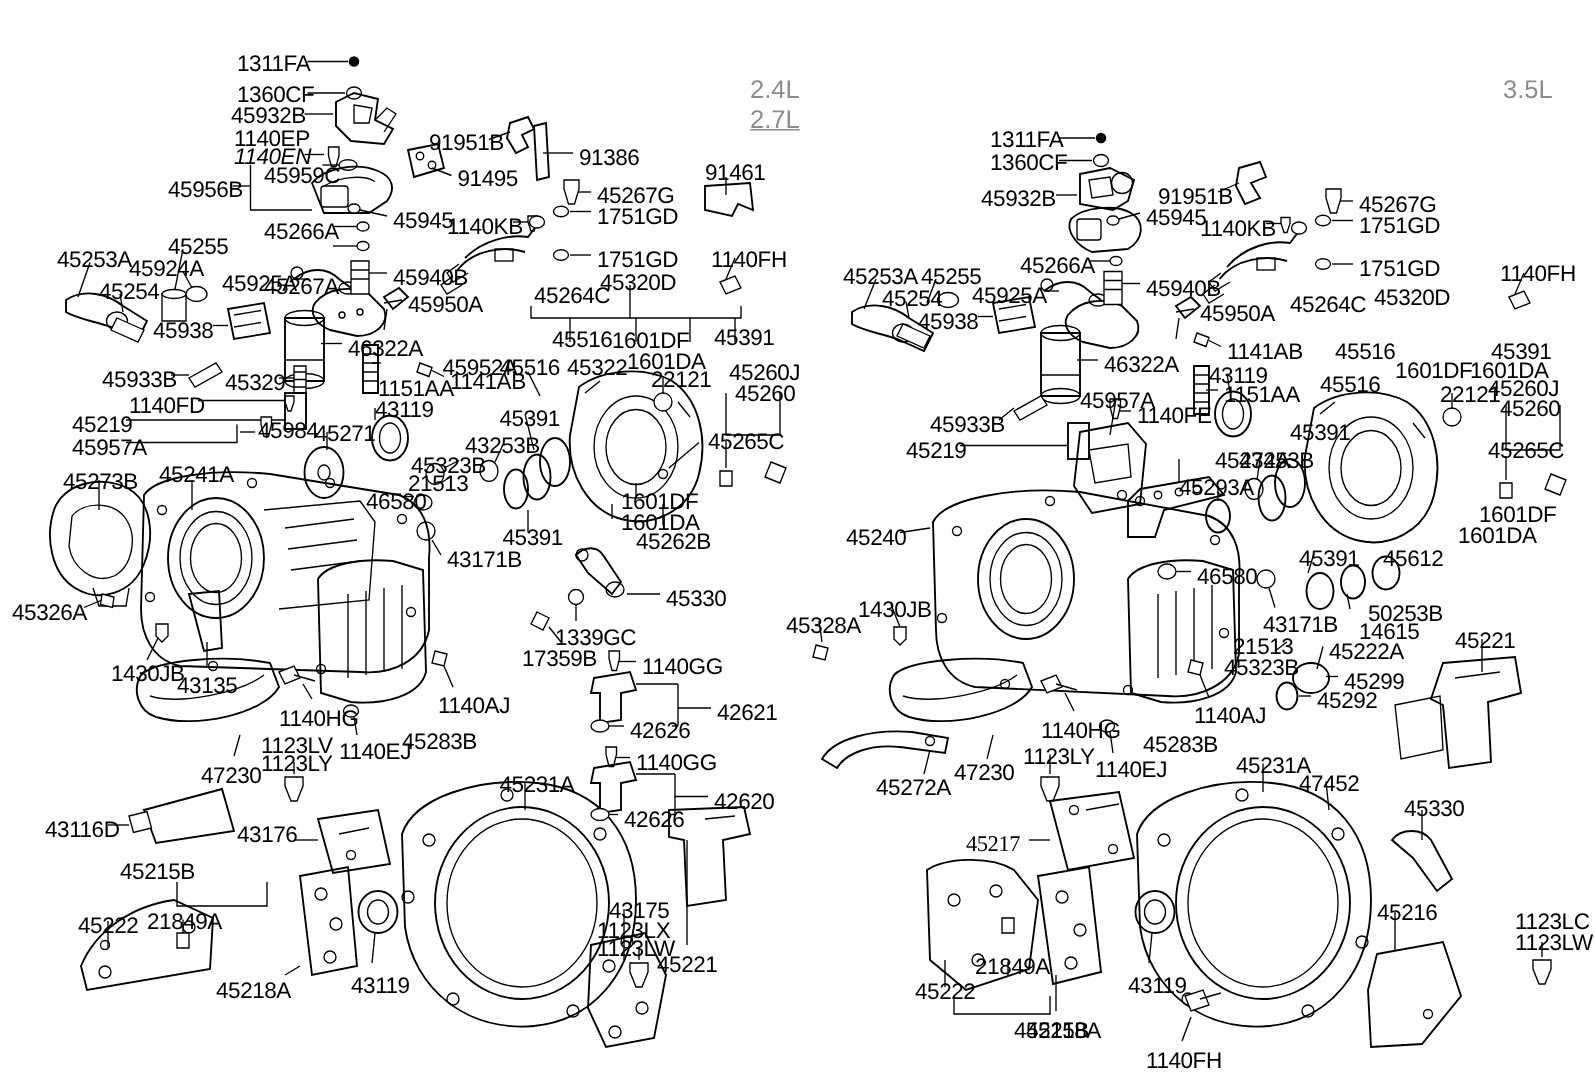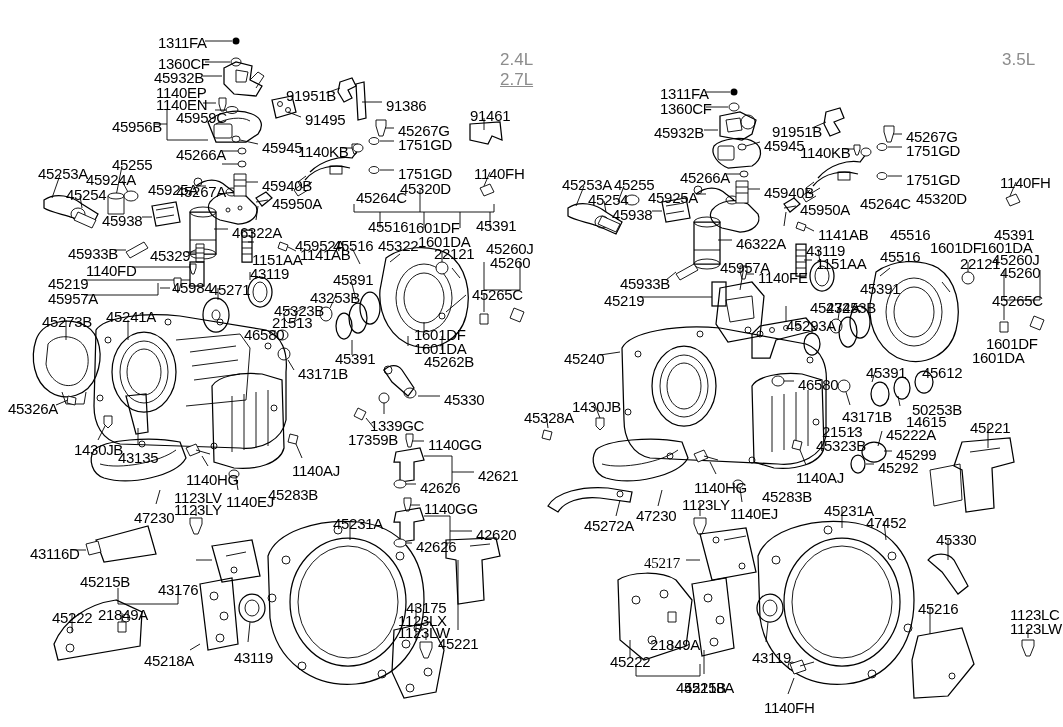--- a/index.html
+++ b/index.html
@@ -637,21 +637,21 @@
     <span class="variant" style="left:500px; top:50px;">2.4L</span>
     <span class="variant" style="left:500px; top:70px;text-decoration:underline;">2.7L</span>
     <span class="variant" style="left:1002px; top:50px;">3.5L</span>
   </div>
 
   <div id="left-labels">
       <span class="pn" style="left: 158px; top: 35px;">1311FA</span>
       <span class="pn" style="left: 158px; top: 56px;">1360CF</span>
       <span class="pn" style="left: 154px; top: 70px;">45932B</span>
       <span class="pn" style="left: 156px; top: 85px;">1140EP</span>
-      <span class="pn" style="left: 156px; top: 97px;">1140EN</span>
+      <span class="pn" style="left: 156px; top: 97px; font-style: italic;">1140EN</span>
       <span class="pn" style="left: 176px; top: 110px;">45959C</span>
       <span class="pn" style="left: 112px; top: 119px;">45956B</span>
       <span class="pn" style="left: 286px; top: 88px;">91951B</span>
       <span class="pn" style="left: 305px; top: 112px;">91495</span>
       <span class="pn" style="left: 386px; top: 98px;">91386</span>
       <span class="pn" style="left: 470px; top: 108px;">91461</span>
       <span class="pn" style="left: 262px; top: 140px;">45945</span>
       <span class="pn" style="left: 176px; top: 147px;">45266A</span>
       <span class="pn" style="left: 176px; top: 160px; margin-top: 24px;">45267A</span>
       <span class="pn" style="left: 298px; top: 144px;">1140KB</span>
@@ -717,21 +717,21 @@
       <span class="pn" style="left: 444px; top: 392px;">45330</span>
       <span class="pn" style="left: 370px; top: 418px;">1339GC</span>
       <span class="pn" style="left: 348px; top: 432px;">17359B</span>
       <span class="pn" style="left: 428px; top: 437px;">1140GG</span>
       <span class="pn" style="left: 478px; top: 468px;">42621</span>
       <span class="pn" style="left: 420px; top: 480px;">42626</span>
       <span class="pn" style="left: 424px; top: 501px;">1140GG</span>
       <span class="pn" style="left: 476px; top: 527px;">42620</span>
       <span class="pn" style="left: 416px; top: 539px;">42626</span>
       <span class="pn" style="left: 333px; top: 516px;">45231A</span>
-      <span class="pn" style="left: 158px; top: 582px;">43176</span>
+      <span class="pn" style="left: 158px; top: 549px;">43176</span>
       <span class="pn" style="left: 80px; top: 574px;">45215B</span>
       <span class="pn" style="left: 52px; top: 610px;">45222</span>
       <span class="pn" style="left: 98px; top: 607px;">21849A</span>
       <span class="pn" style="left: 144px; top: 653px;">45218A</span>
       <span class="pn" style="left: 234px; top: 650px;">43119</span>
       <span class="pn" style="left: 406px; top: 600px;">43175</span>
       <span class="pn" style="left: 398px; top: 613px;">1123LX</span>
       <span class="pn" style="left: 398px; top: 625px;">1123LW</span>
       <span class="pn" style="left: 438px; top: 636px;">45221</span>
     </div>

